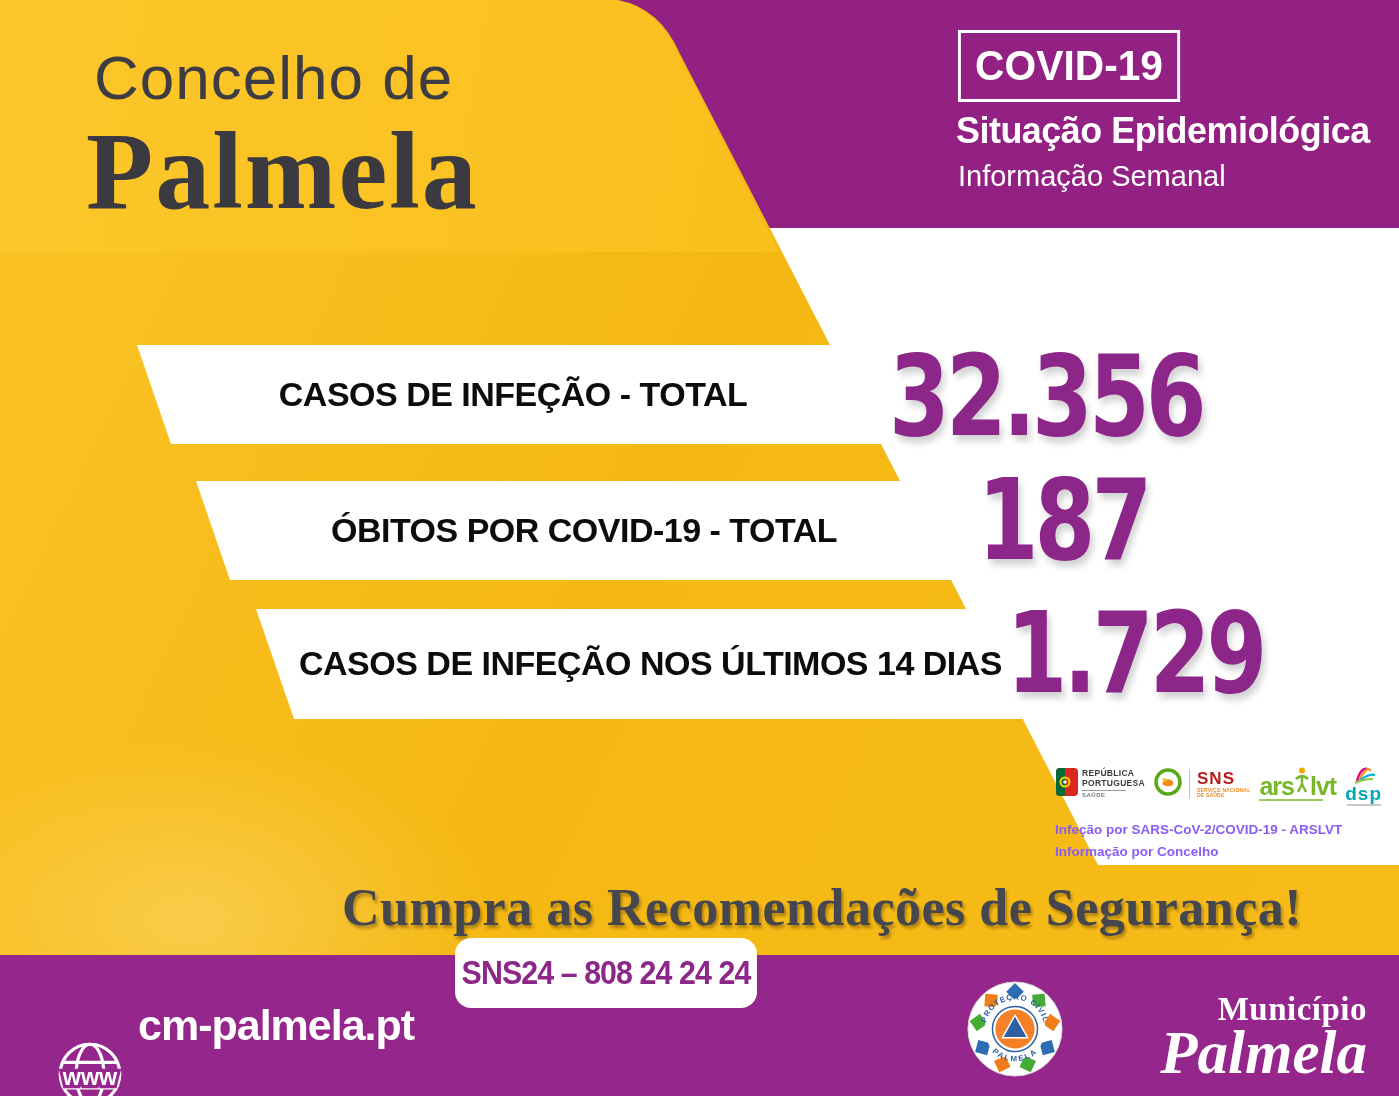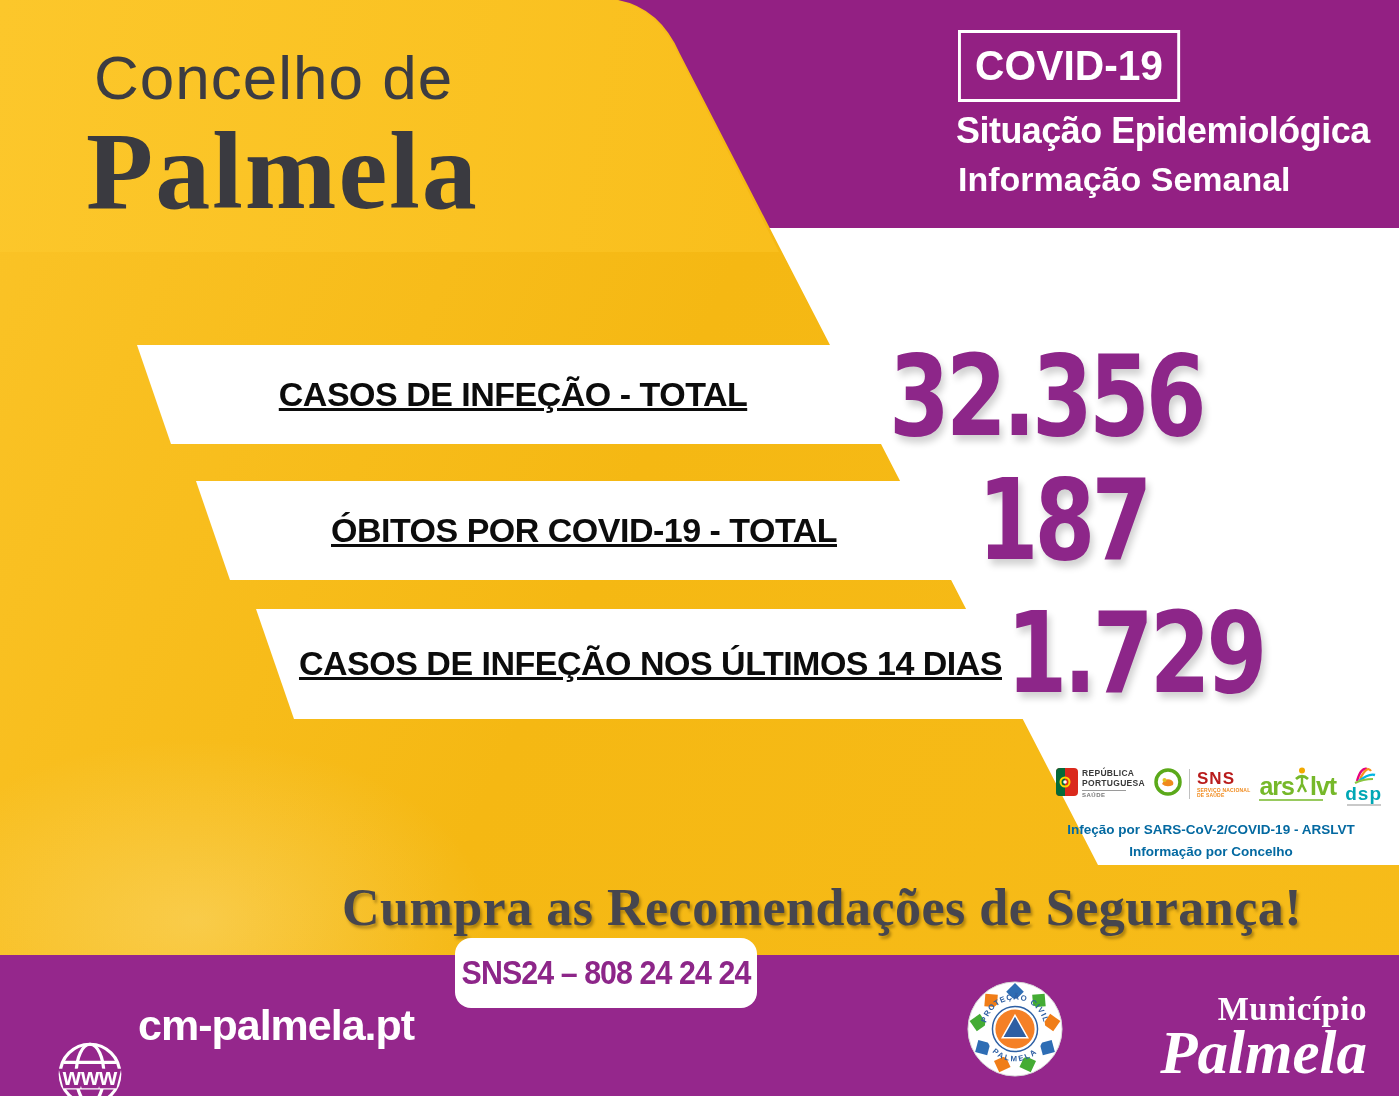--- a/index.html
+++ b/index.html
@@ -37,26 +37,26 @@
     font-family:"Liberation Serif",serif;font-size:110px;font-weight:700;
     color:#3A3A40;letter-spacing:2px;}
   
   .covid-badge{position:absolute;left:958px;top:30px;width:223px;height:66px;z-index:5;
     border:3px solid #fff;color:#fff;text-align:center;line-height:66px;
     font-size:42px;font-weight:700;transform:scaleX(.97);transform-origin:left center;
     letter-spacing:0px;}
   .situacao{position:absolute;left:956px;top:110px;z-index:5;color:#fff;
     font-size:37px;font-weight:700;letter-spacing:-.5px;transform:scaleX(.97);transform-origin:left;}
   .informacao{position:absolute;left:958px;top:160px;z-index:5;color:#fff;
-    font-size:34px;font-weight:700;}
+    font-size:29px;font-weight:400;}
   
   .bar{position:absolute;z-index:6;background:#fff;
     display:flex;align-items:center;justify-content:center;text-align:center;
     filter:drop-shadow(6px 9px 9px rgba(70,50,0,.38));}
-  .bar .lbl{font-size:34px;font-weight:700;color:#0c0c0c;letter-spacing:-.5px;line-height:1.22;text-decoration:underline;}
+  .bar .lbl{font-size:34px;font-weight:700;color:#0c0c0c;letter-spacing:-.5px;line-height:1.22;}
   .bar .lbl span{display:block;}
   .bar .lbl span:empty{display:none;}
   .bar1{left:137px;top:345px;width:752px;height:99px;
     clip-path:polygon(0 0,718px 0,752px 99px,34px 99px);}
   .bar2{left:196px;top:481px;width:776px;height:99px;
     clip-path:polygon(0 0,742px 0,776px 99px,34px 99px);}
   .bar3{left:256px;top:609px;width:789px;height:110px;
     clip-path:polygon(0 0,751px 0,789px 110px,38px 110px);}
   
   .num{position:absolute;z-index:6;width:400px;text-align:center;
@@ -79,22 +79,22 @@
   .sns-text .n{font-size:17px;font-weight:700;color:#b91c1c;letter-spacing:1px;}
   .sns-text .s{font-size:5px;font-weight:700;color:#F08A1D;letter-spacing:.2px;}
   .ars{display:flex;flex-direction:column;}
   .ars-line{display:flex;align-items:flex-end;}
   .ars-word{font-size:25px;font-weight:700;color:#76B82A;line-height:.9;letter-spacing:-1px;}
   .ars-rule{width:64px;height:2px;background:rgba(118,184,42,.75);margin-top:2px;}
   .dsp{display:flex;flex-direction:column;align-items:center;line-height:1;}
   .dsp-word{font-size:19px;font-weight:700;color:#00A7B5;margin-top:-6px;letter-spacing:1px;}
   .dsp-rule{width:34px;height:2px;background:#c9c9c9;margin-top:1px;}
   
-  .source{position:absolute;left:1055px;top:819px;width:312px;z-index:6;text-align:center;
-    color:#0369a1;font-weight:700;font-size:13.5px;line-height:1.6;}
+  .source{position:absolute;left:1055px;top:819px;width:312px;z-index:6;text-align:left;
+    color:#8b5cf6;font-weight:700;font-size:13.5px;line-height:1.6;}
   
   .banner{position:absolute;left:242px;top:878px;width:1160px;z-index:6;text-align:center;
     font-family:"Liberation Serif",serif;font-weight:700;font-size:52px;color:#46464E;
     letter-spacing:.5px;text-shadow:2px 3px 3px rgba(40,25,0,.35);}
   
   .globe{position:absolute;left:56px;top:1040px;z-index:7;}
   .website{position:absolute;left:138px;top:1001px;z-index:7;color:#fff;
     font-size:43px;font-weight:700;letter-spacing:-1px;}
   .snsbox{position:absolute;left:455px;top:938px;width:302px;height:70px;z-index:7;
     background:#fff;border-radius:16px;display:flex;align-items:center;justify-content:center;}

